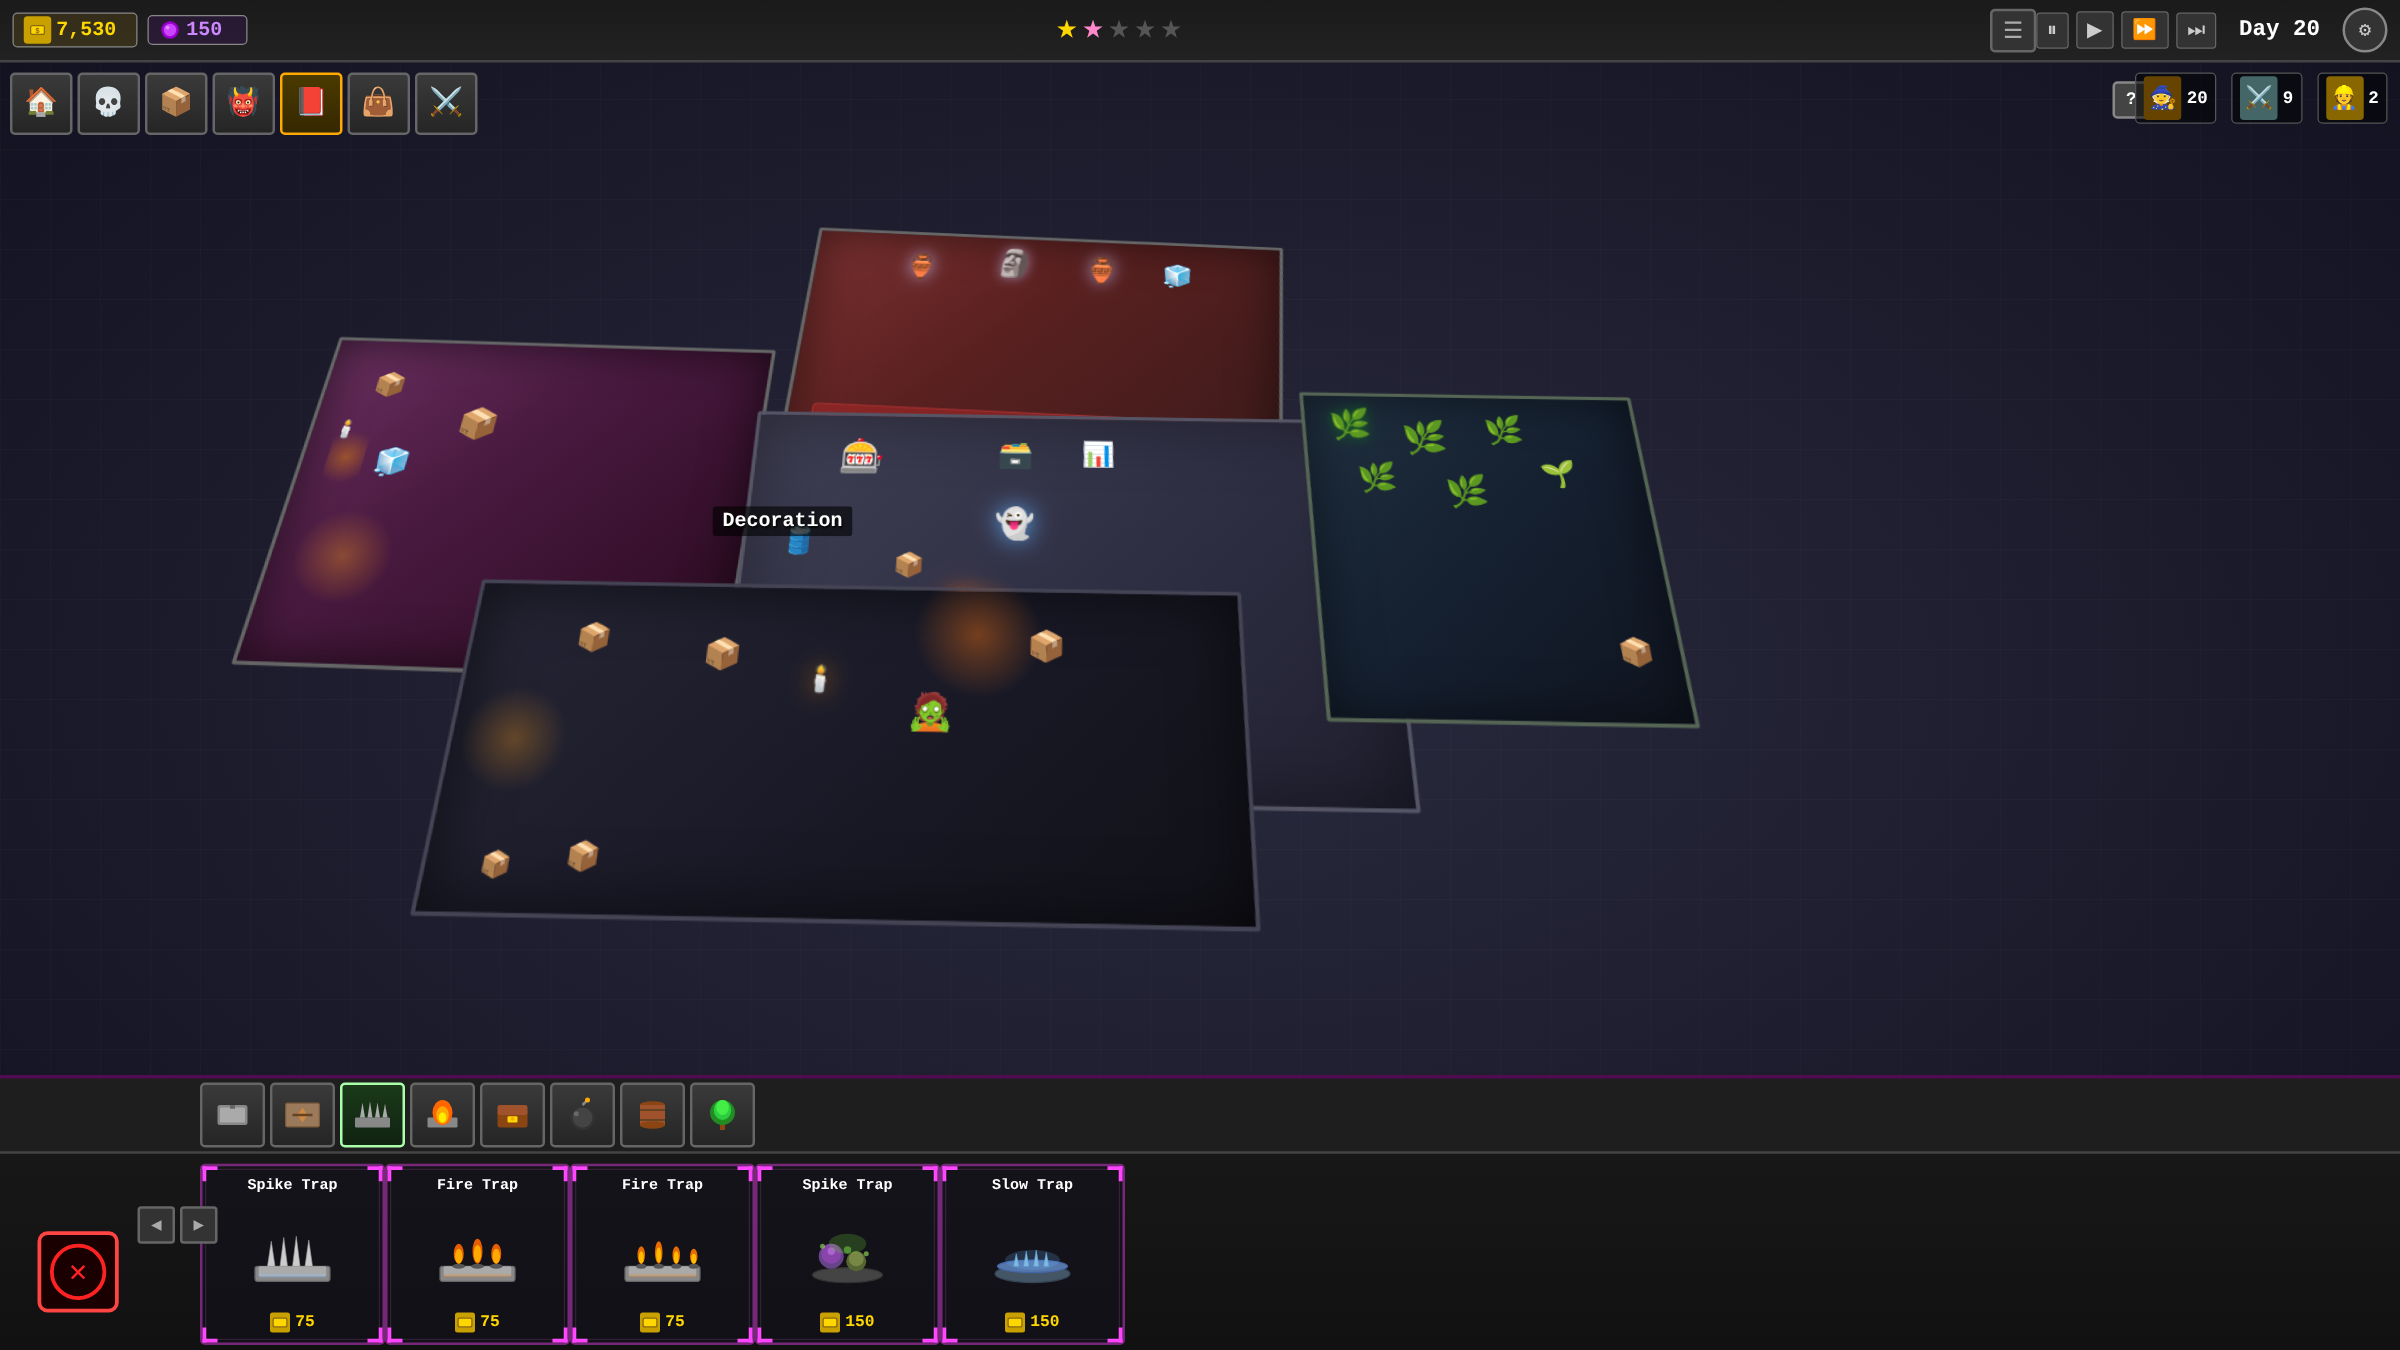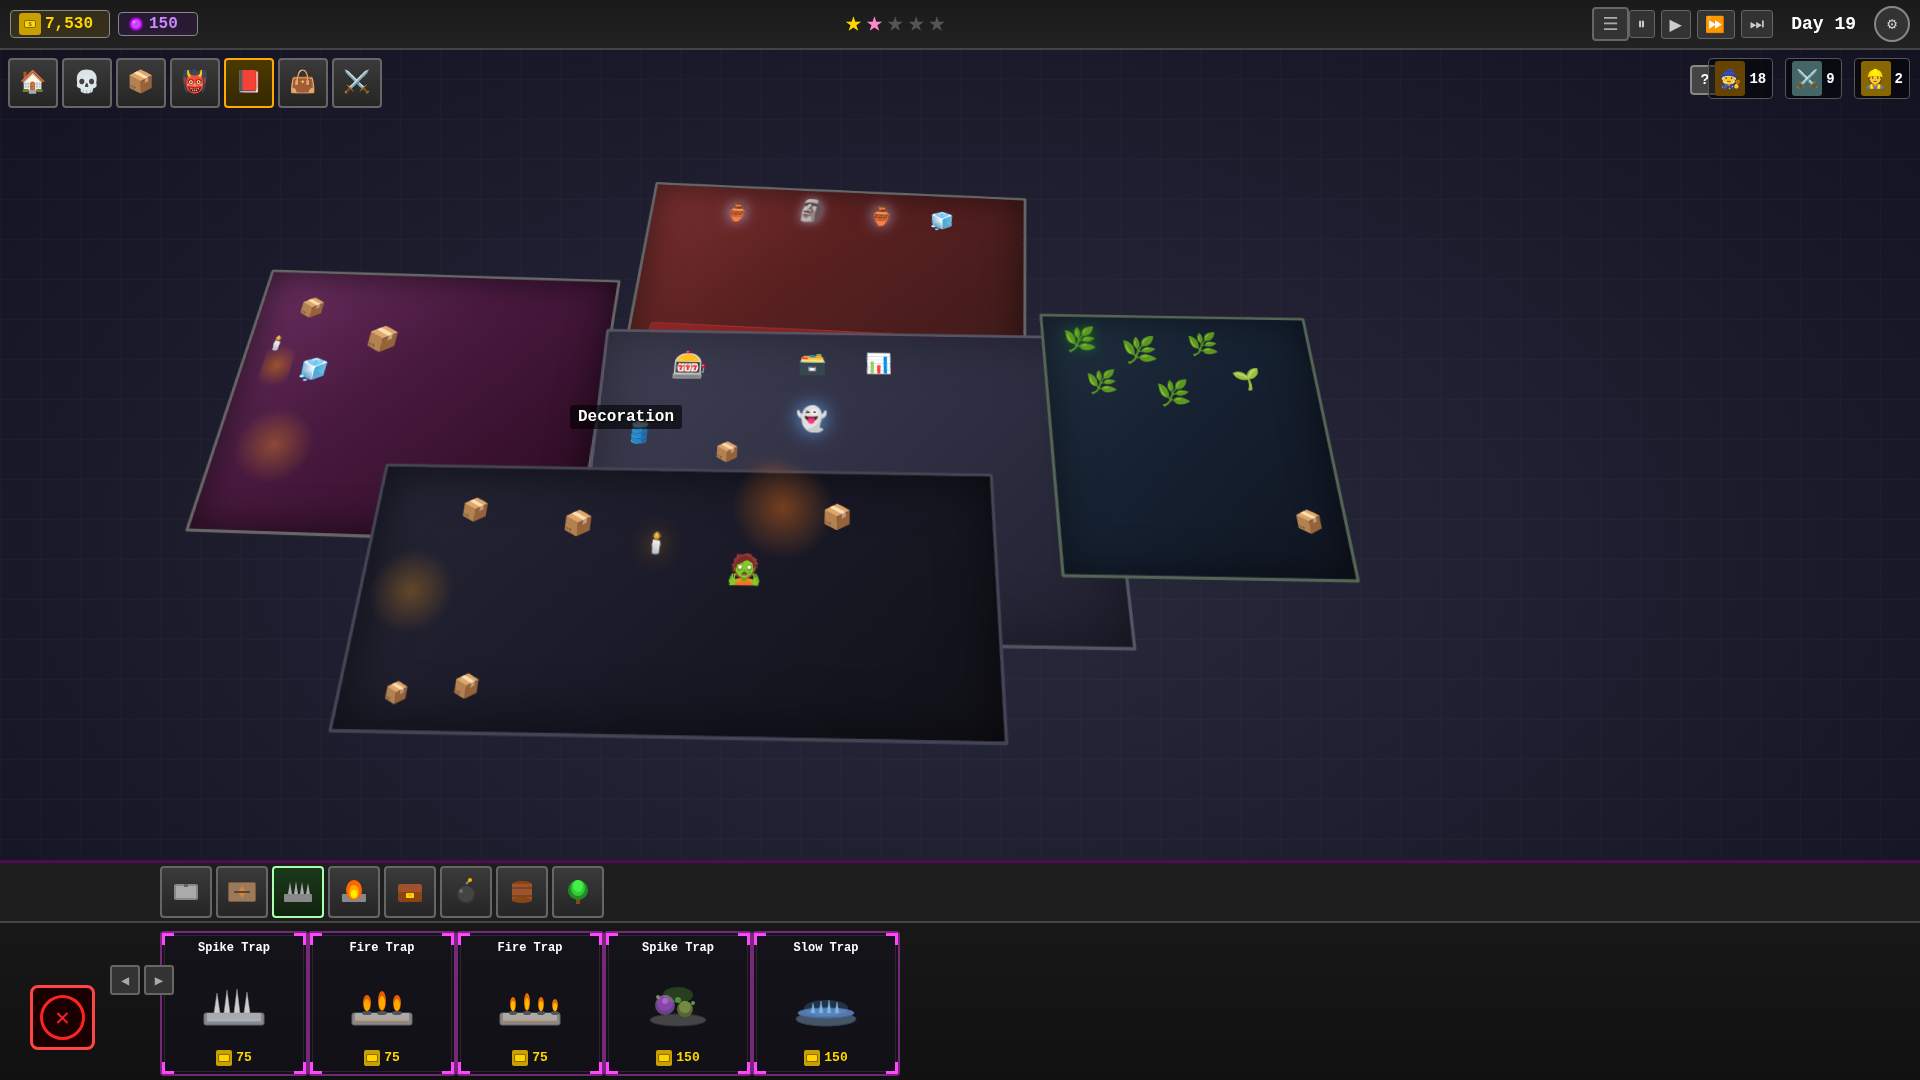--- a/index.html
+++ b/index.html
@@ -657,41 +657,41 @@
 
   <div class="menu-btn-center">☰</div>
 
   <div class="right-hud">
     <div class="time-controls">
       <button class="ctrl-btn">⏸</button>
       <button class="ctrl-btn">▶</button>
       <button class="ctrl-btn">⏩</button>
       <button class="ctrl-btn">⏭</button>
     </div>
-    <span class="day-display">Day 19</span>
+    <span class="day-display">Day 20</span>
     <div class="settings-btn">⚙</div>
   </div>
 </div>
 
 <div id="top-icon-bar">
   <div class="toolbar-icon">🏠</div>
   <div class="toolbar-icon">💀</div>
   <div class="toolbar-icon">📦</div>
   <div class="toolbar-icon">👹</div>
   <div class="toolbar-icon selected">📕</div>
   <div class="toolbar-icon">👜</div>
   <div class="toolbar-icon">⚔️</div>
 </div>
 
 <div class="question-icon">?</div>
 
 <div class="char-counts">
   <div class="char-item">
     <div class="char-icon" style="background:#664400;">🧙</div>
-    <span class="char-count">18</span>
+    <span class="char-count">20</span>
   </div>
   <div class="char-item">
     <div class="char-icon" style="background:#446666;">⚔️</div>
     <span class="char-count">9</span>
   </div>
   <div class="char-item">
     <div class="char-icon" style="background:#886600;">👷</div>
     <span class="char-count">2</span>
   </div>
 </div>

